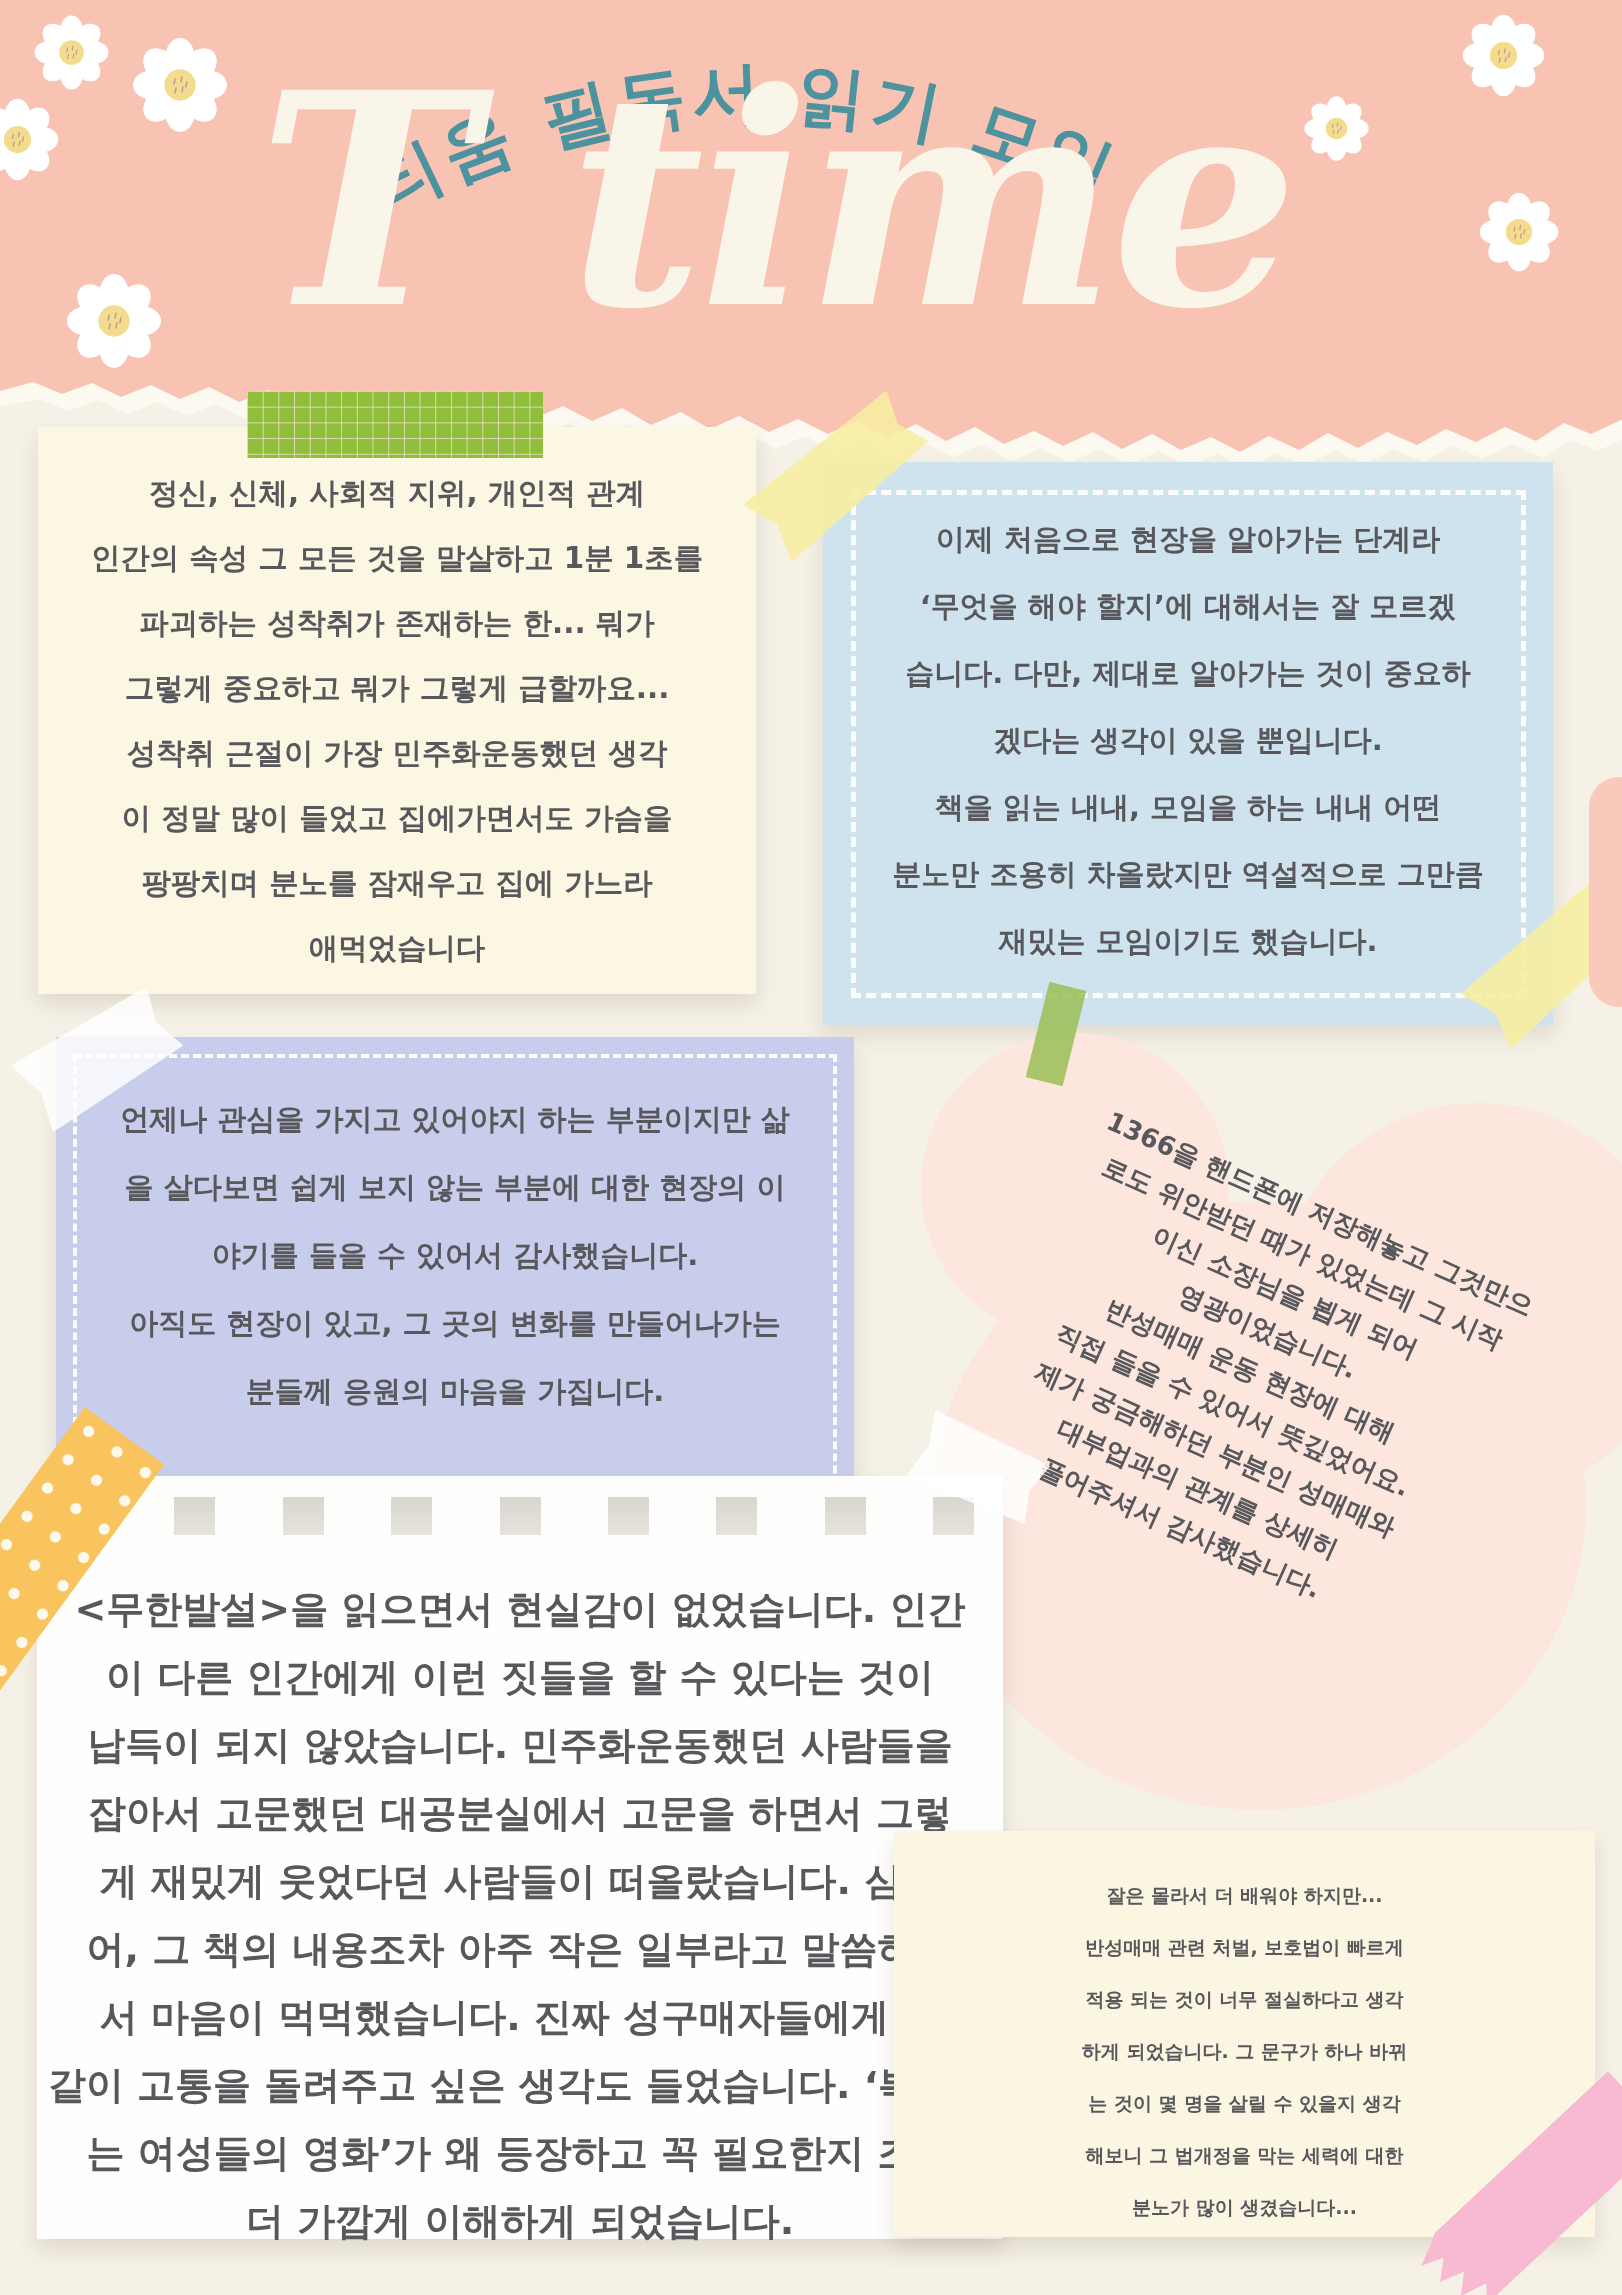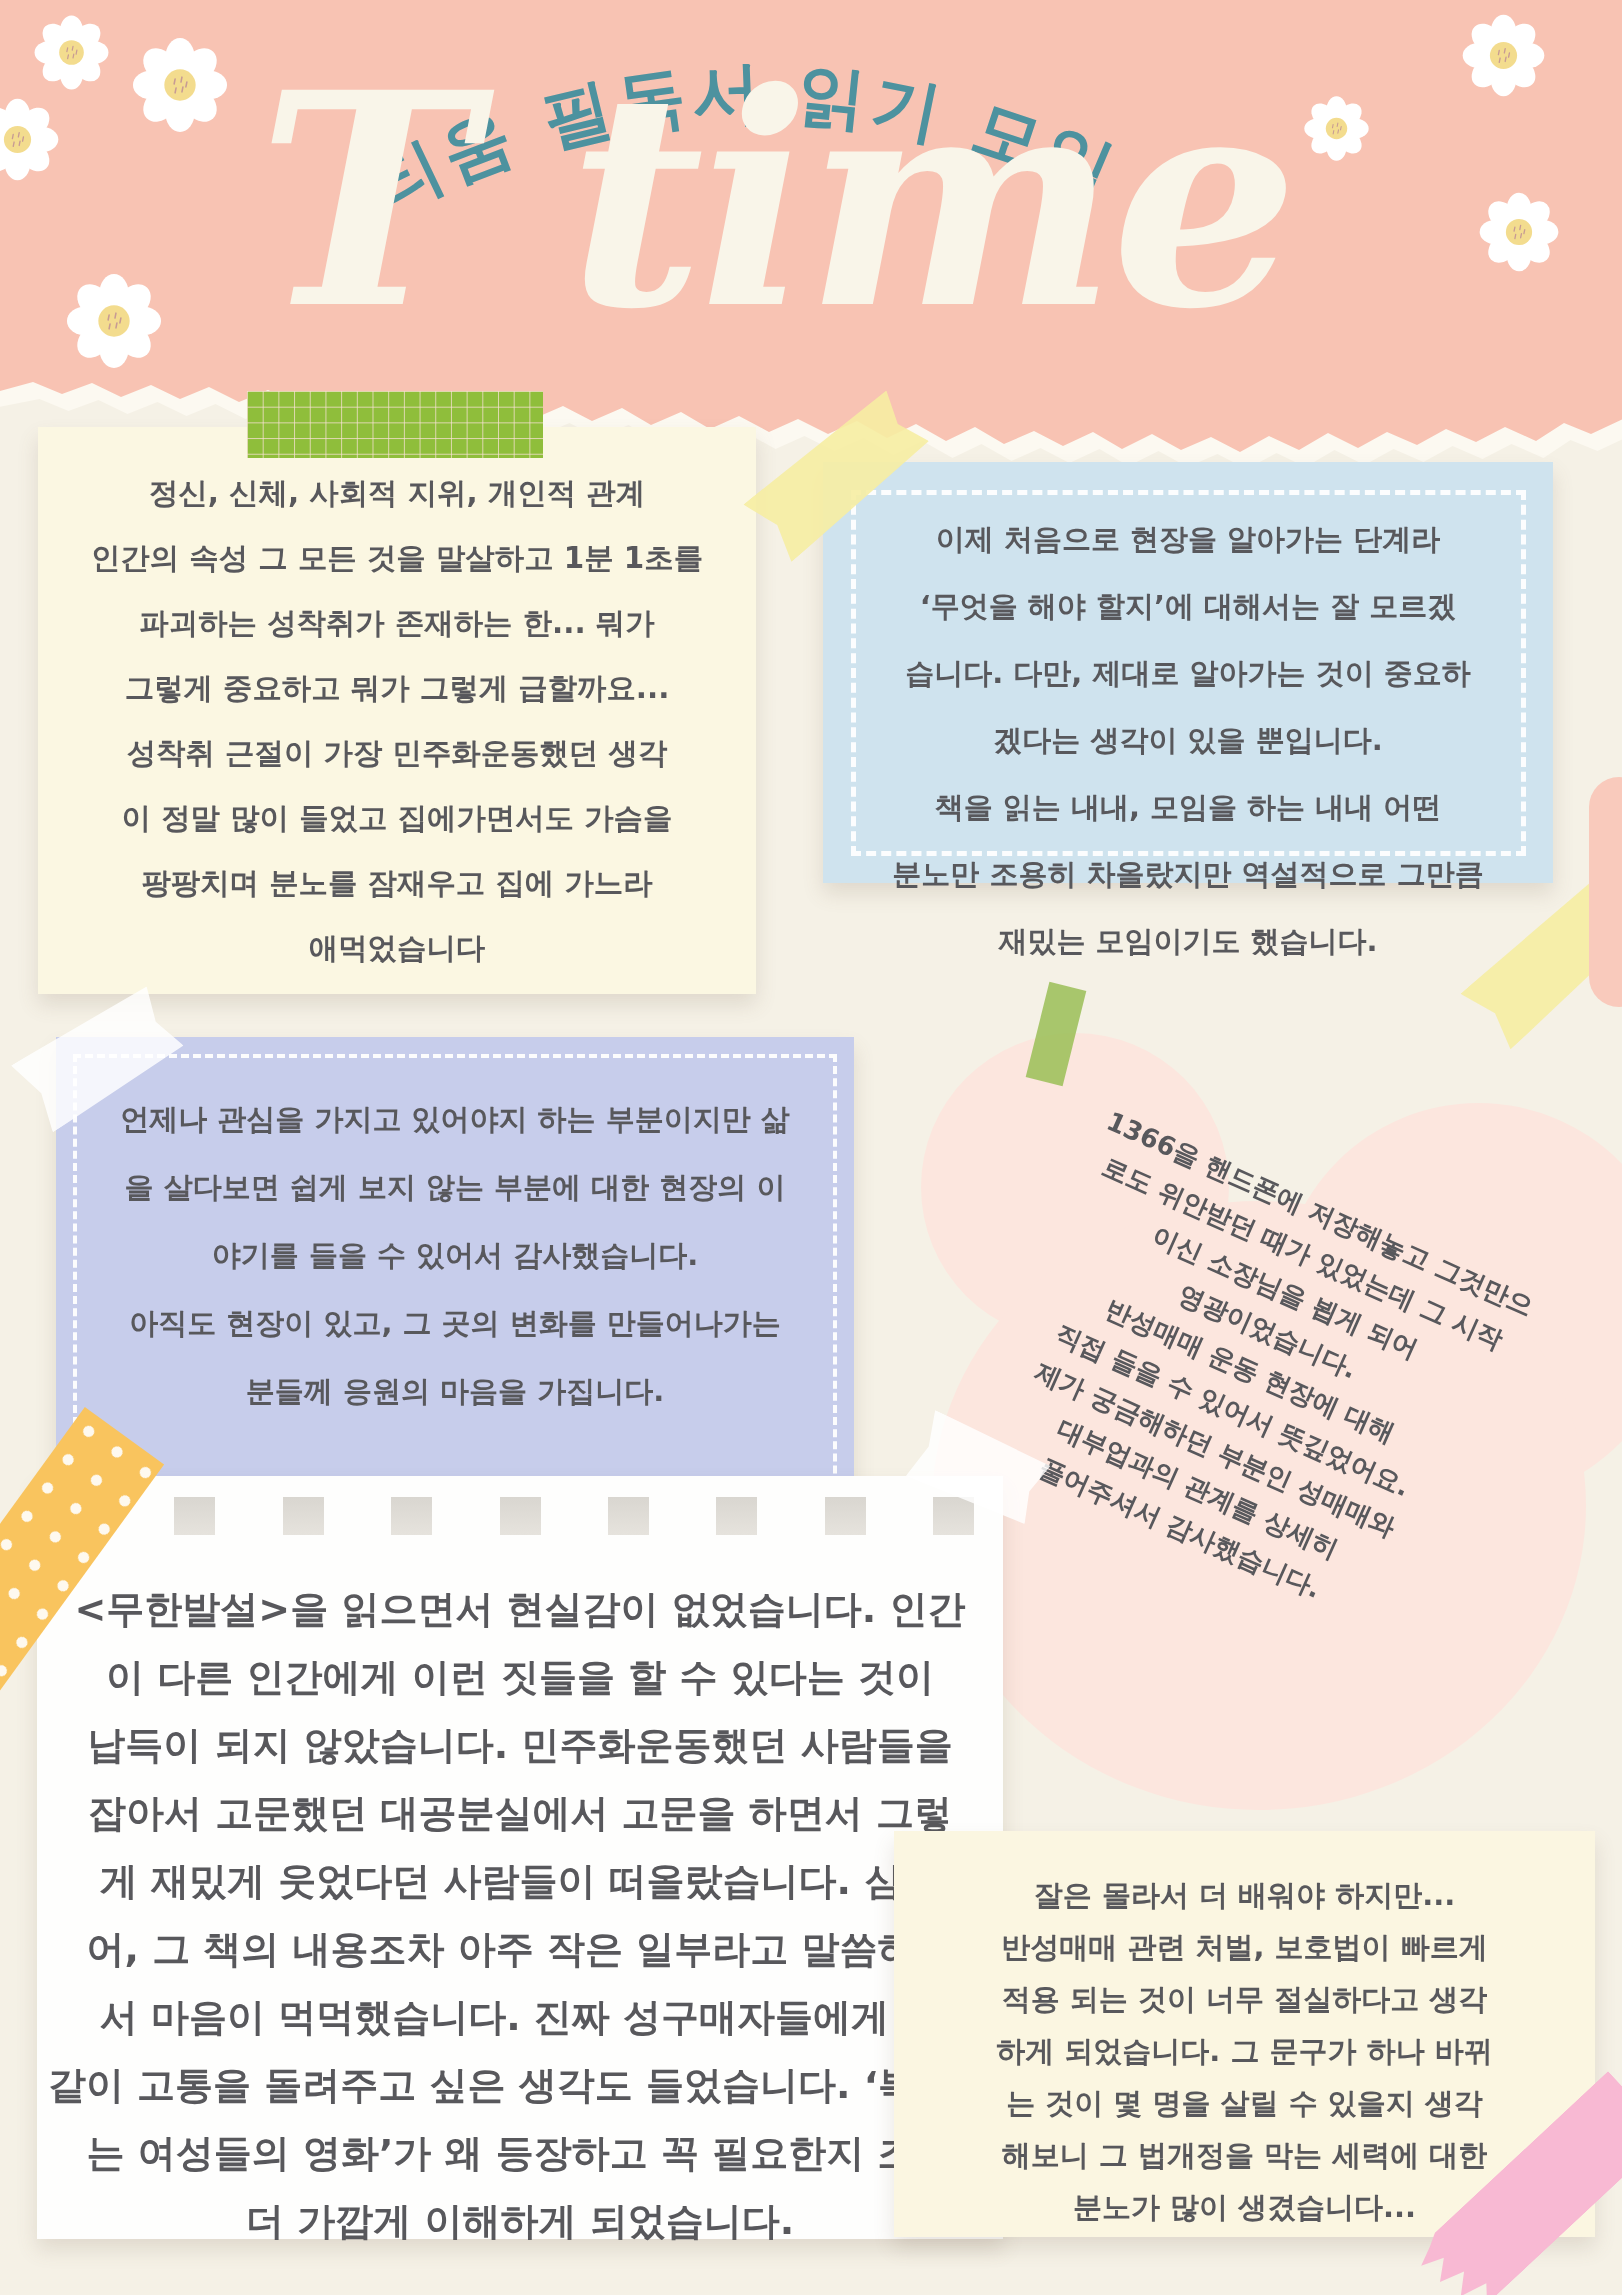--- a/index.html
+++ b/index.html
@@ -27,21 +27,21 @@
 
   
   .note{position:absolute; box-shadow:0 10.5px 19.6px rgba(110,95,75,.16);}
   .note-text{position:relative; width:100%; text-align:center; color:#58585c;
     white-space:pre; font-weight:bold;}
   .dash-border{position:absolute; border:5.2px dashed rgba(255,255,255,.95);}
 
   .note1{left:38px; top:427px; width:718px; height:567px; background:#fbf7e2;}
   .note1 .note-text{padding-top:34px; font-size:29.4px; line-height:65px;}
 
-  .note2{left:823px; top:462px; width:730px; height:421px; background:#cfe3ee;}
+  .note2{left:823px; top:462px; width:730px; height:563px; background:#cfe3ee;}
   .note2 .dash-border{inset:27.5px;}
   .note2 .note-text{padding-top:44px; font-size:29px; line-height:67px;}
 
   .note3{left:56px; top:1037px; width:798px; height:514px; background:#c7cdeb;}
   .note3 .dash-border{inset:17px; border-width:4.6px;}
   .note3 .note-text{padding-top:48px; font-size:29px; line-height:68px;}
 
   .bear-part{position:absolute; background:#fce6de;}
   .bear-ear-left{left:921px; top:1033px; width:308px; height:308px; border-radius:50%;}
   .bear-ear-right{left:1279px; top:1103px; width:399px; height:399px; border-radius:50%;}
@@ -51,21 +51,21 @@
     text-align:center; color:#58585c; white-space:pre; font-weight:bold;
     font-size:26px; line-height:43px;}
 
   .note5{left:37px; top:1476px; width:966px; height:763px; background:#fefefd;}
   .film-row{position:absolute; top:21px; left:29px; right:29px;
     display:flex; justify-content:space-between;}
   .film-cell{width:41px; height:38px; background:linear-gradient(#d9d6d0,#e6e3dd);}
   .note5 .note-text{padding-top:99px; font-size:38px; line-height:68px;}
 
   .note6{left:894px; top:1831px; width:701px; height:406px; background:#fbf6e1;}
-  .note6 .note-text{padding-top:38px; font-size:29px; line-height:52px;}
+  .note6 .note-text{padding-top:38px; font-size:19px; line-height:52px;}
 
   
   .tape{position:absolute;}
   .tape-green-grid{left:247px; top:391px; width:296px; height:67px;
     background-color:#8fbe3b;
     background-image:linear-gradient(rgba(250,225,215,.75) 1.3px, transparent 1.3px),
       linear-gradient(90deg, rgba(250,225,215,.75) 1.3px, transparent 1.3px);
     background-size:15.7px 15.7px;}
   .tape-notch{clip-path:polygon(0% 0%,100% 6%,93% 50%,100% 94%,0% 100%,7% 50%);}
   .tape-y1{left:746px; top:437px; width:183px; height:75px;

